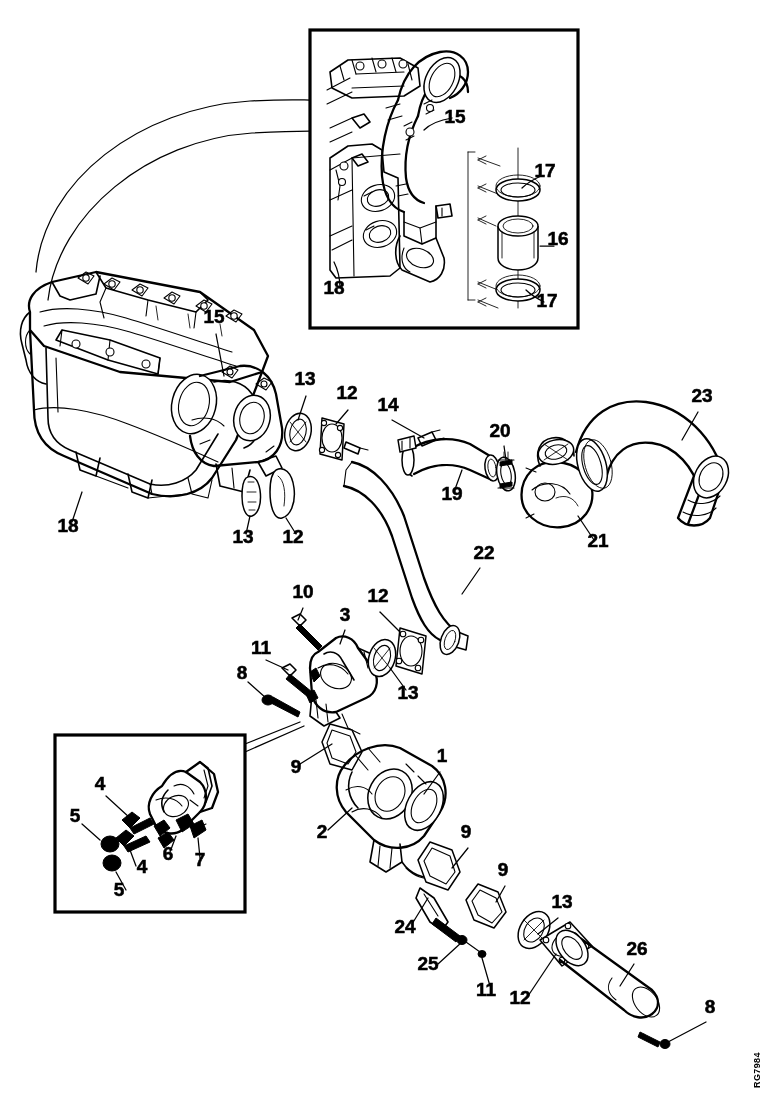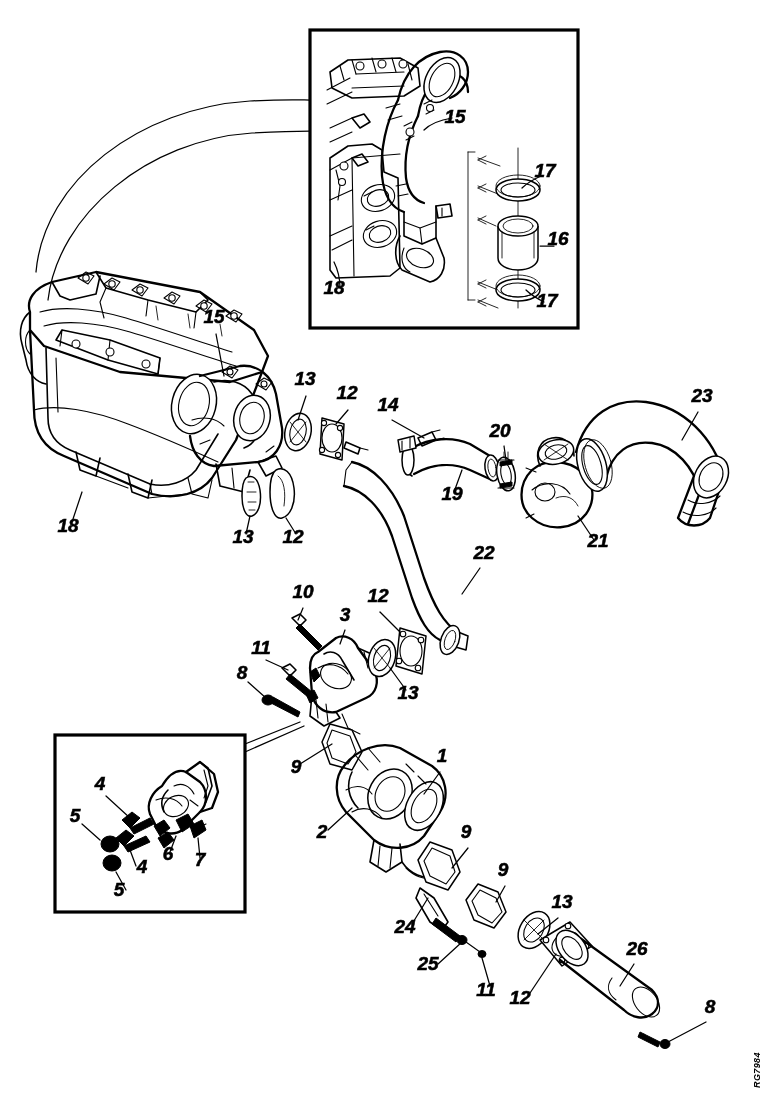--- a/index.html
+++ b/index.html
@@ -11,21 +11,20 @@
     width: 778px;
     height: 1100px;
     font-family: "Liberation Sans", sans-serif;
     position: relative;
     overflow: hidden;
   }
   #diagram-root {
     position: relative;
     width: 778px;
     height: 1100px;
-    font-style: italic;
   }
   svg#parts-svg {
     display: block;
     width: 778px;
     height: 1100px;
   }
   .ln { fill: none; stroke: #000000; stroke-width: 1.6; stroke-linecap: round; stroke-linejoin: round; }
   .ln-thin { fill: none; stroke: #000000; stroke-width: 1.1; stroke-linecap: round; stroke-linejoin: round; }
   .ln-hair { fill: none; stroke: #000000; stroke-width: 0.85; stroke-linecap: round; stroke-linejoin: round; }
   .ln-bold { fill: none; stroke: #000000; stroke-width: 2.3; stroke-linecap: round; stroke-linejoin: round; }

